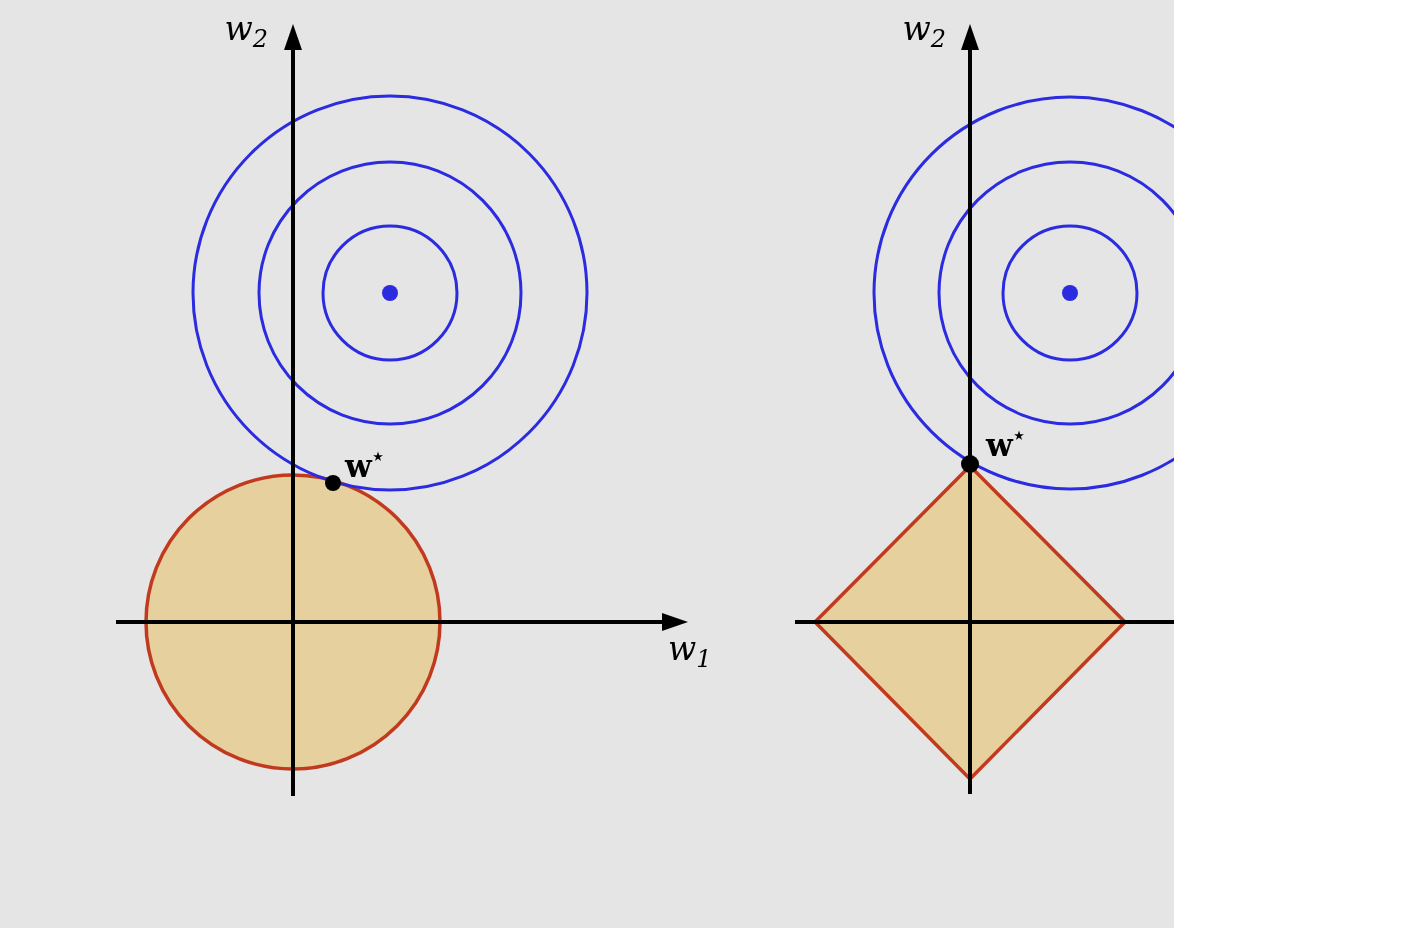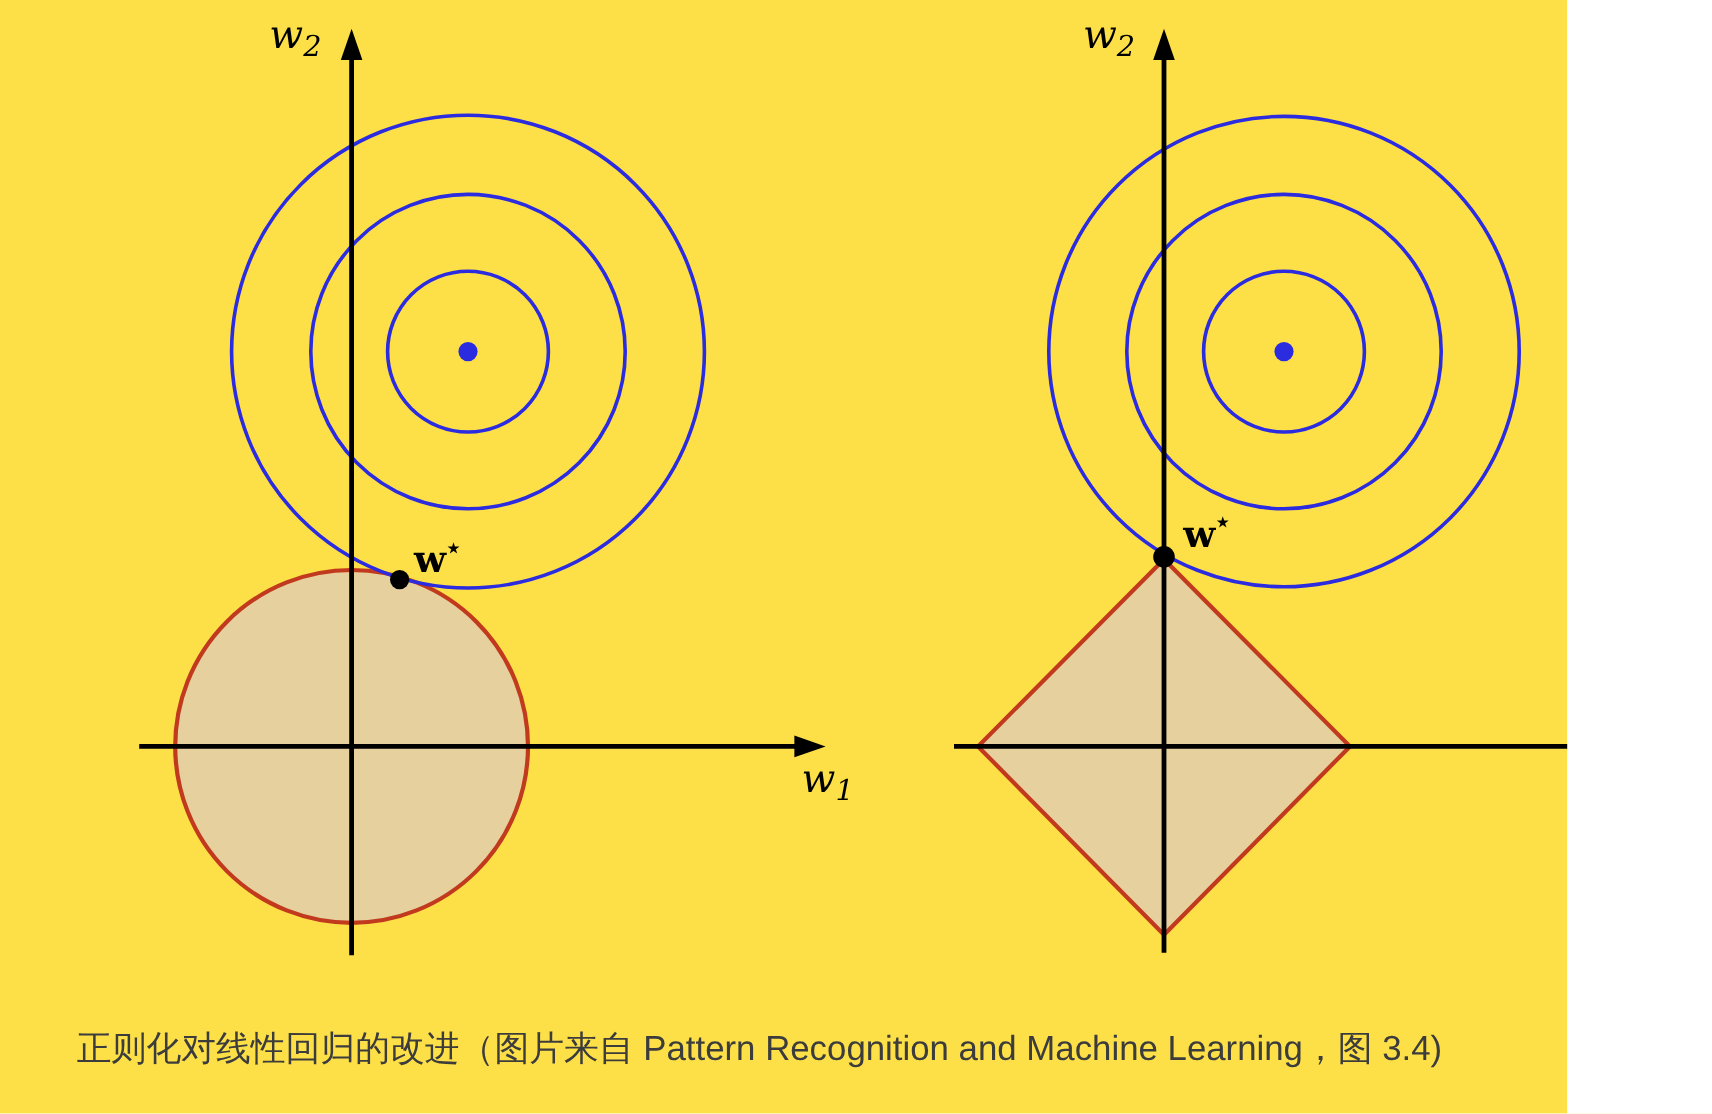--- a/index.html
+++ b/index.html
@@ -1,20 +1,20 @@
 <!DOCTYPE html>
 <html><head>
 <meta charset="utf-8">
 <style>
   html, body { margin: 0; padding: 0; background: #ffffff; }
   .page {
-    width: 1306px;
+    width: 1174px;
     height: 928px;
     position: relative;
-    background: #fde047;
+    background: #e5e5e5;
     font-family: "Liberation Sans", sans-serif;
     overflow: hidden;
   }
   svg.figure { display: block; }
   .axis-label {
     font-family: "DejaVu Serif", serif;
     font-style: italic;
     font-size: 33px;
     fill: #000000;
   }
@@ -80,14 +80,13 @@
       <circle cx="970" cy="464" r="9" fill="#000000"></circle>
 
       <text class="axis-label" x="946" y="40" text-anchor="end"><tspan>w</tspan><tspan class="sub" dy="7">2</tspan></text>
 
       <text class="axis-label" x="1346" y="660"><tspan>w</tspan><tspan class="sub" dy="7">1</tspan></text>
 
       <text class="opt-label" x="986" y="456"><tspan>w</tspan><tspan class="sup" dy="-14">⋆</tspan></text>
     </g>
   </svg>
 
-  <div class="caption">正则化对线性回归的改进（图片来自 Pattern Recognition and Machine Learning，图 3.4)</div>
 </div>
 
 </body></html>

